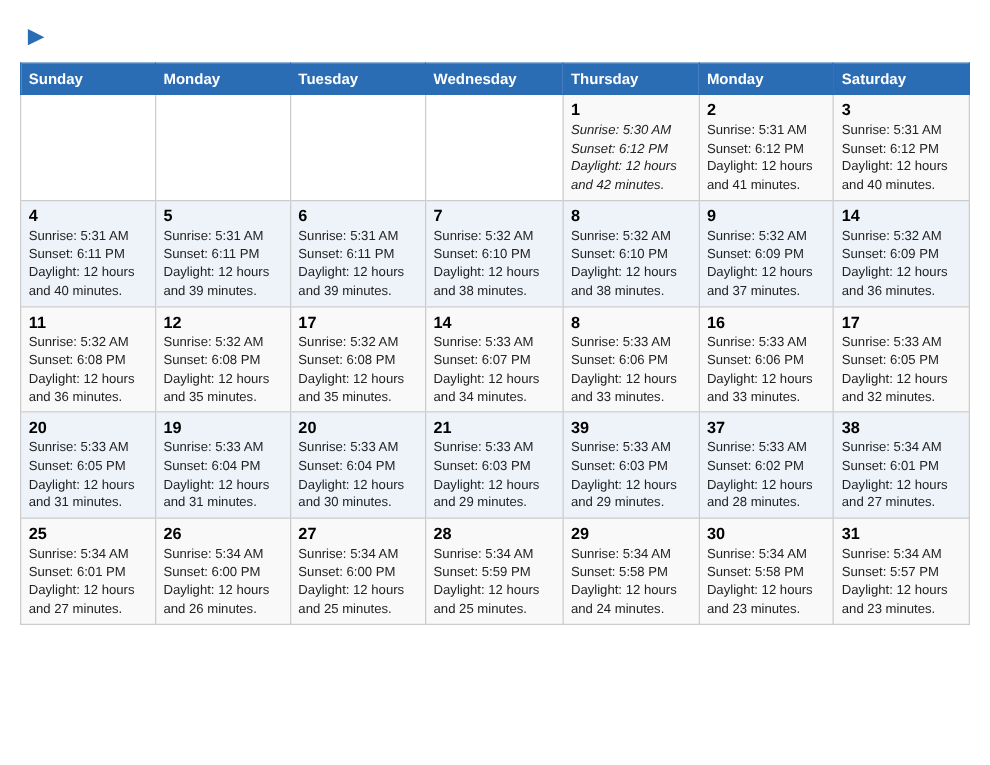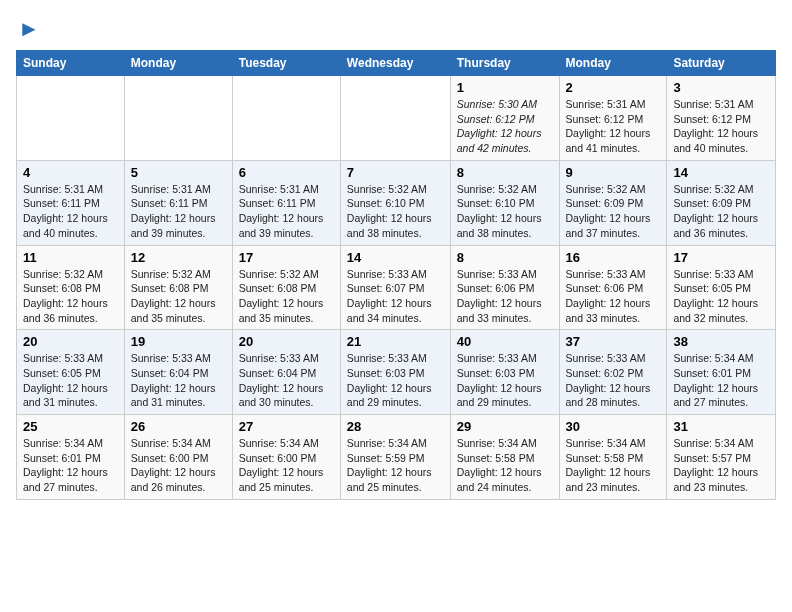--- a/index.html
+++ b/index.html
@@ -276,21 +276,21 @@
 and 30 minutes.</div>
         </td>
         <td>
           <span class="day-number">21</span>
           <div class="day-info" style="white-space: pre-line;">Sunrise: 5:33 AM
 Sunset: 6:03 PM
 Daylight: 12 hours
 and 29 minutes.</div>
         </td>
         <td>
-          <span class="day-number">40</span>
+          <span class="day-number">39</span>
           <div class="day-info" style="white-space: pre-line;">Sunrise: 5:33 AM
 Sunset: 6:03 PM
 Daylight: 12 hours
 and 29 minutes.</div>
         </td>
         <td>
           <span class="day-number">37</span>
           <div class="day-info" style="white-space: pre-line;">Sunrise: 5:33 AM
 Sunset: 6:02 PM
 Daylight: 12 hours

